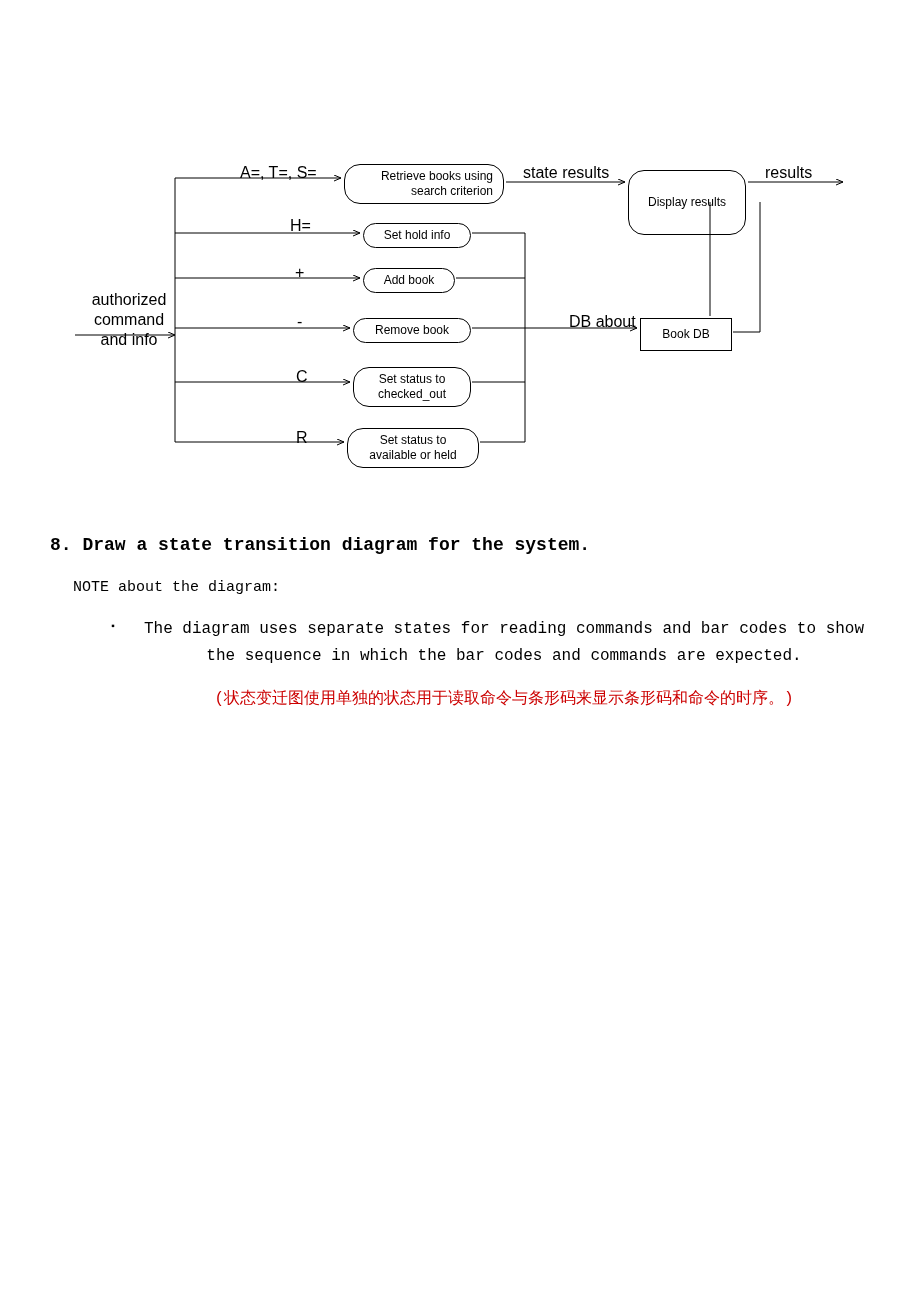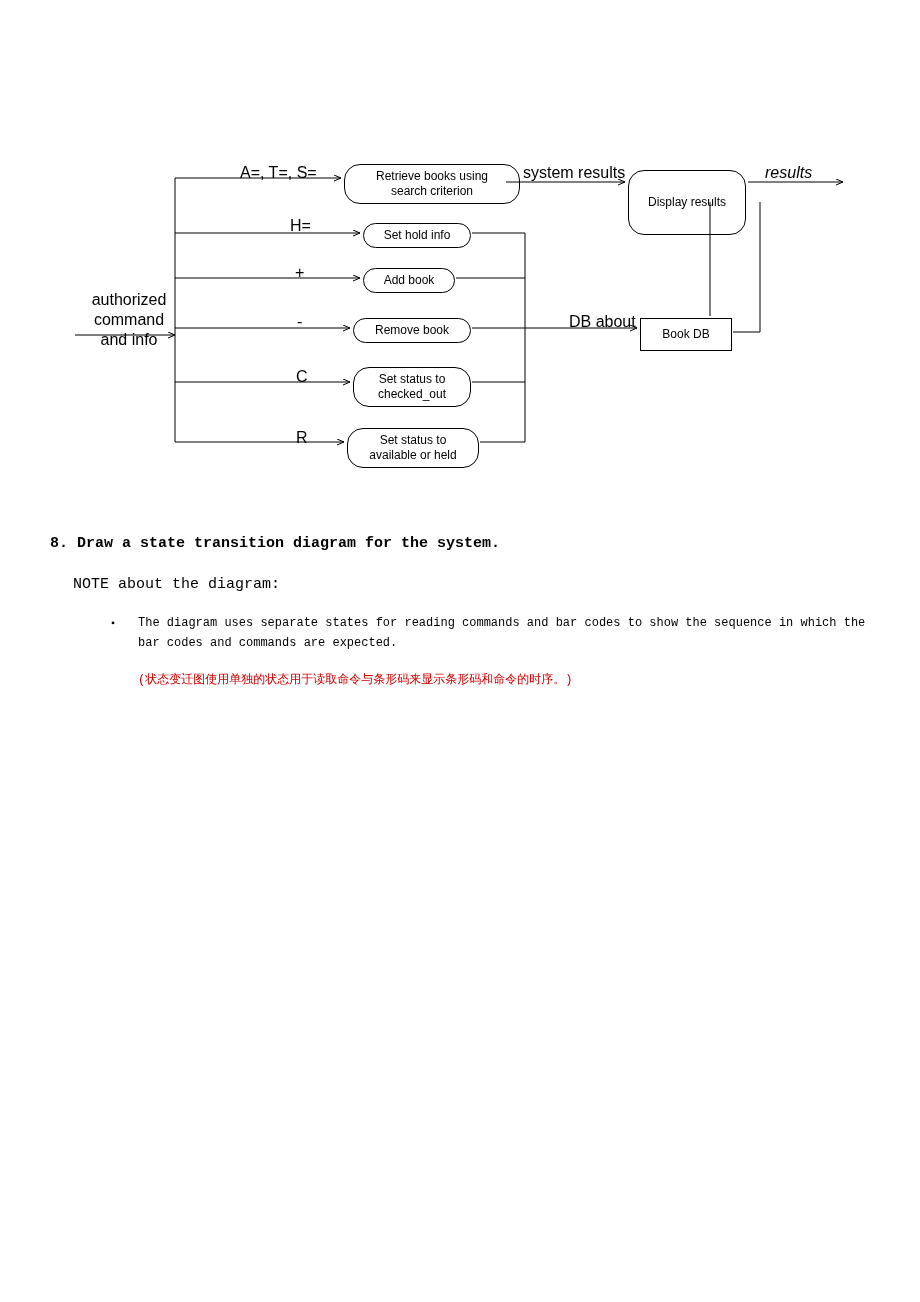--- a/index.html
+++ b/index.html
@@ -36,38 +36,39 @@
   .dblabel {
     position: absolute;
     font-size: 16px;
     white-space: nowrap;
   }
   .heading {
     font-family: "SimSun", "Courier New", monospace;
     font-weight: bold;
     margin-top: 40px;
     margin-bottom: 24px;
-    font-size: 15px;
+    font-size: 18px;
   }
   .note-line {
     font-family: "SimSun", "Courier New", monospace;
     margin: 0 0 20px 23px;
     font-size: 15px;
   }
   ul.bullets {
     list-style: none;
     margin: 0 0 0 60px;
     padding: 0;
   }
   ul.bullets li {
     position: relative;
     padding-left: 28px;
     font-family: "SimSun", "Courier New", monospace;
     line-height: 1.7;
-    font-size: 12px;
+    font-size: 16px;
+    text-align: center;
   }
   ul.bullets li::before {
     content: "▪";
     position: absolute;
     left: 0;
     top: 2px;
     font-size: 10px;
   }
   .red {
     color: #c00;
@@ -88,21 +89,21 @@
 <div class="page">
 
   <div class="diagram">
 
     <div class="dblabel" style="left:14px; top:130px; text-align:center; width:80px; line-height:1.25;">
       <span>authorized</span><br>
       <span>command</span><br>
       <span>and info</span>
     </div>
 
-    <div class="bubble" style="left:269px; top:4px;  width:176px;">
+    <div class="bubble" style="left:269px; top:4px;  width:160px;text-align:right;">
       <span style="white-space:pre-line;">Retrieve books using
 search criterion</span>
     </div>
     <div class="bubble" style="left:288px; top:63px; width:108px;">
       <span>Set hold info</span>
     </div>
     <div class="bubble" style="left:288px; top:108px; width:92px;">
       <span>Add book</span>
     </div>
     <div class="bubble" style="left:278px; top:158px; width:118px;">
@@ -125,22 +126,22 @@
       <span>Book DB</span>
     </div>
 
     <div class="dblabel" style="left:165px; top:4px;"><span>A=, T=, S=</span></div>
     <div class="dblabel" style="left:215px; top:57px;"><span>H=</span></div>
     <div class="dblabel" style="left:220px; top:104px;"><span>+</span></div>
     <div class="dblabel" style="left:222px; top:153px;"><span>-</span></div>
     <div class="dblabel" style="left:221px; top:208px;"><span>C</span></div>
     <div class="dblabel" style="left:221px; top:269px;"><span>R</span></div>
 
-    <div class="dblabel" style="left:448px; top:4px;"><span>system results</span></div>
-    <div class="dblabel" style="left:690px; top:4px;font-style:italic;"><span>results</span></div>
+    <div class="dblabel" style="left:448px; top:4px;"><span>state results</span></div>
+    <div class="dblabel" style="left:690px; top:4px;"><span>results</span></div>
     <div class="dblabel" style="left:494px; top:153px;"><span>DB about</span></div>
 
     <svg class="conn" width="770" height="325">
       <defs>
         <marker id="arr" markerWidth="8" markerHeight="8" refX="7" refY="3" orient="auto">
           <path d="M0,0 L7,3 L0,6" fill="none" stroke="#000"></path>
         </marker>
       </defs>
 
       <line x1="0" y1="175" x2="100" y2="175" stroke="#000" marker-end="url(#arr)"></line>

